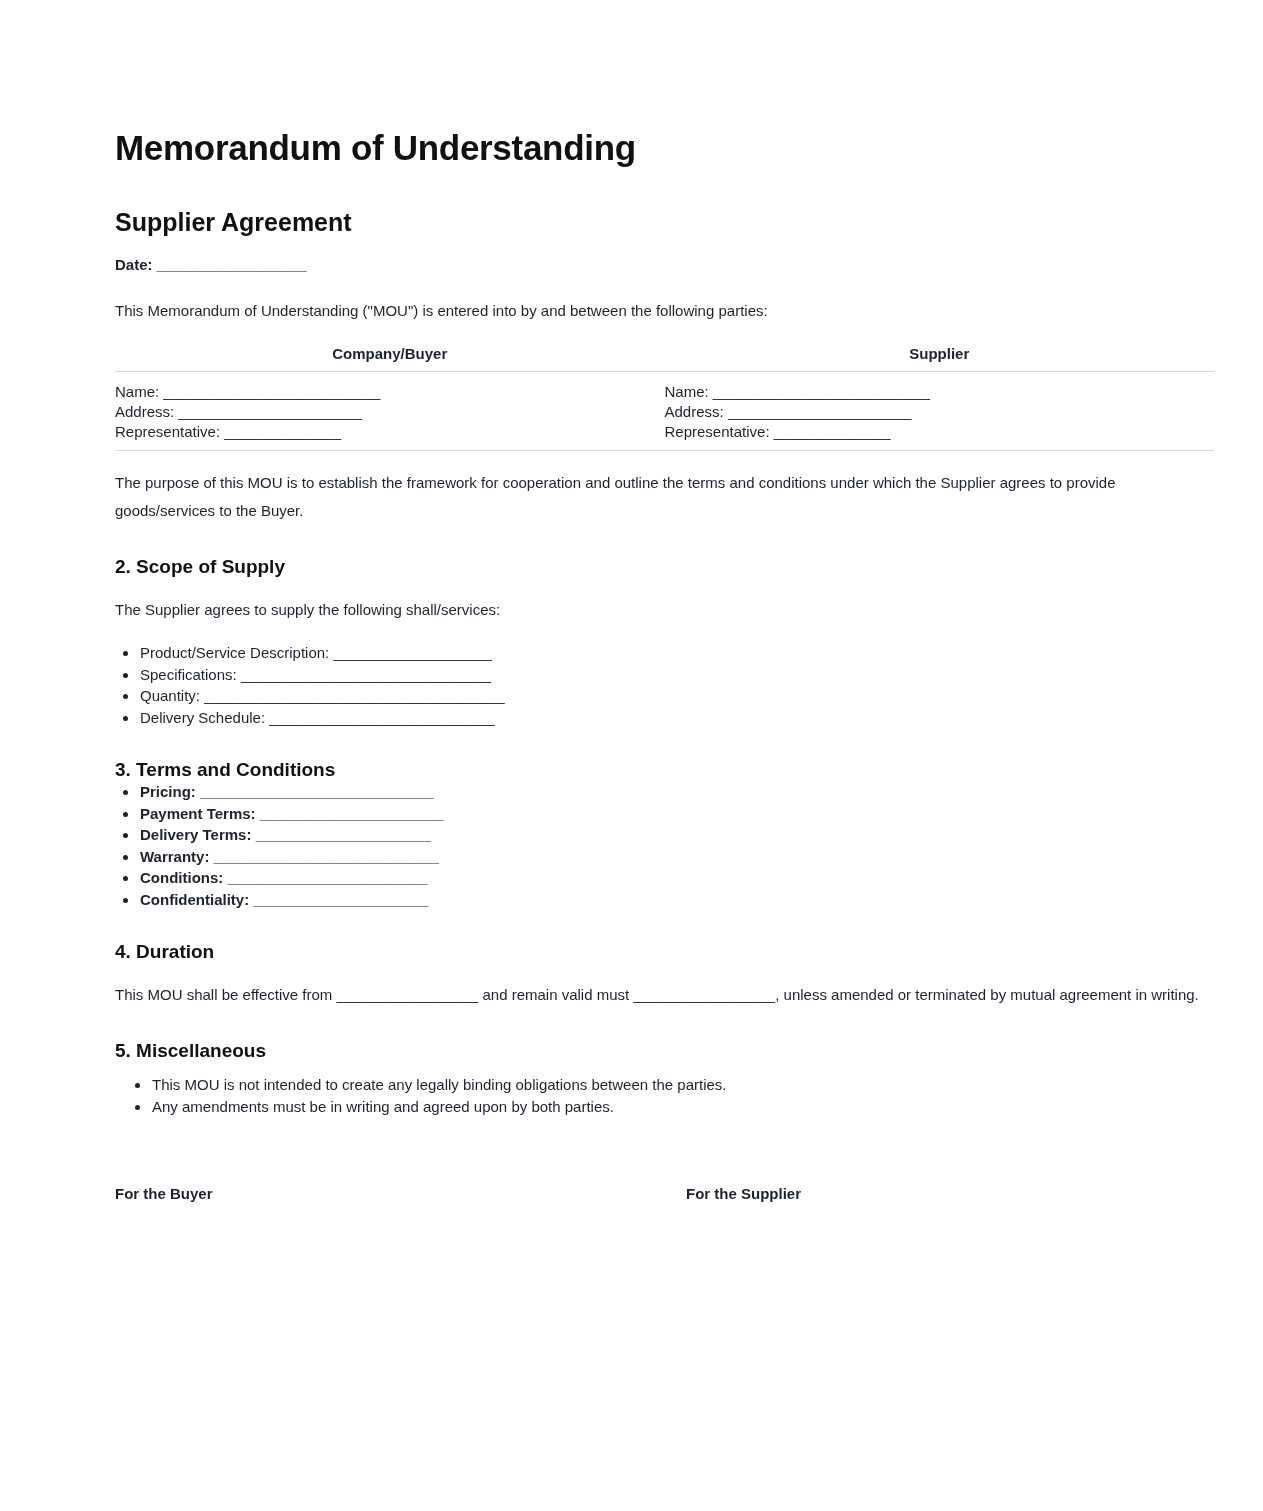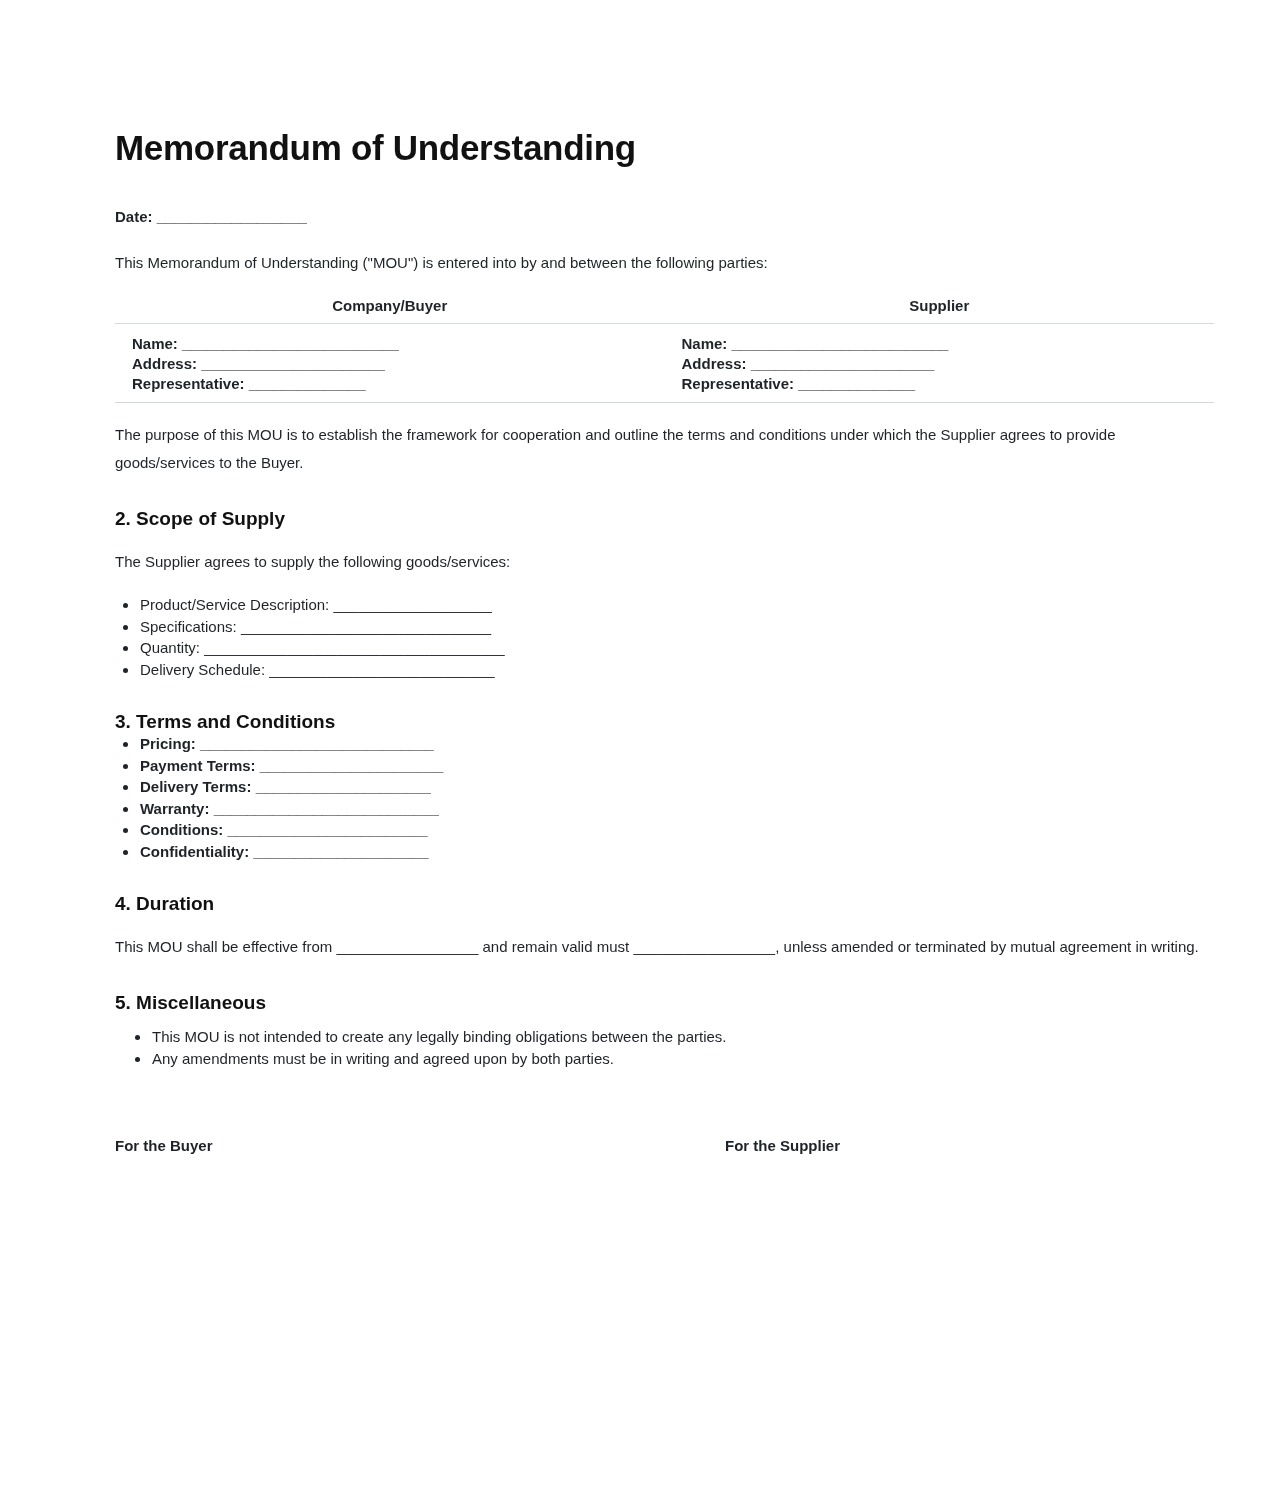--- a/index.html
+++ b/index.html
@@ -52,24 +52,23 @@
     font-weight: 700;
     padding: 0 0 9px 0;
     border-bottom: 1px solid #d4d9de;
   }
   table.parties td {
     padding: 10px 0 8px 0;
     border-bottom: 1px solid #d4d9de;
     vertical-align: top;
   }
   .cell-line {
-    font-weight: 700;
+    font-weight: 400;
     line-height: 20px;
     white-space: nowrap;
-    margin-left: 17px;
   }
 
   h3.sec-heading {
     font-size: 19px;
     line-height: 23px;
     font-weight: 700;
     color: #111;
     margin: 30px 0 0 0;
   }
   p.body-text {
@@ -88,34 +87,34 @@
   ul.doc-list li {
     line-height: 21.5px;
     padding-left: 1px;
   }
   ul.list-misc li { line-height: 22px; margin-left: 12px; }
   ul.list-terms li { font-weight: 700; }
 
   .sig-row {
     display: flex;
     margin-top: 66px;
-    gap: 39px;
   }
   .sig-buyer { width: 571px; font-weight: 700; line-height: 20px; }
   .sig-supplier { font-weight: 700; line-height: 20px; }
 
   .blank { white-space: nowrap; }
 </style>
 </head>
 <body>
 
 <div class="page">
 
   <h1 class="doc-title">Memorandum of Understanding</h1>
 
+  <h2 class="doc-subtitle">Supplier Agreement</h2>
 
   <p class="date-line"><span>Date:</span> <span class="blank">__________________</span></p>
 
   <p class="intro">This Memorandum of Understanding ("MOU") is entered into by and between the following parties:</p>
 
   <table class="parties">
     <thead>
       <tr>
         <th>Company/Buyer</th>
         <th>Supplier</th>
@@ -133,21 +132,21 @@
           <div class="cell-line"><span>Address:</span> <span class="blank">______________________</span></div>
           <div class="cell-line"><span>Representative:</span> <span class="blank">______________</span></div>
         </td>
       </tr>
     </tbody>
   </table>
 
   <p class="body-text">The purpose of this MOU is to establish the framework for cooperation and outline the terms and conditions under which the Supplier agrees to provide goods/services to the Buyer.</p>
 
   <h3 class="sec-heading">2. Scope of Supply</h3>
-  <p class="body-text">The Supplier agrees to supply the following goods/services:</p>
+  <p class="body-text">The Supplier agrees to supply the following shall/services:</p>
   <ul class="doc-list list-scope">
     <li><span>Product/Service Description:</span> <span class="blank">___________________</span></li>
     <li><span>Specifications:</span> <span class="blank">______________________________</span></li>
     <li><span>Quantity:</span> <span class="blank">____________________________________</span></li>
     <li><span>Delivery Schedule:</span> <span class="blank">___________________________</span></li>
   </ul>
 
   <h3 class="sec-heading">3. Terms and Conditions</h3>
   <ul class="doc-list list-terms">
     <li><span>Pricing:</span> <span class="blank">____________________________</span></li>

